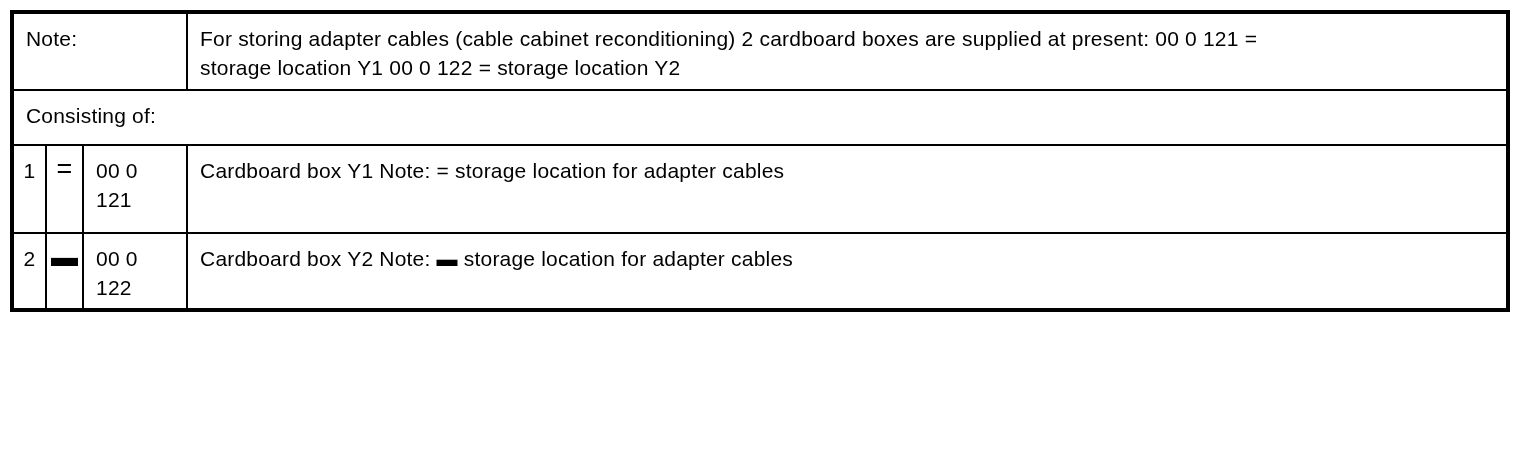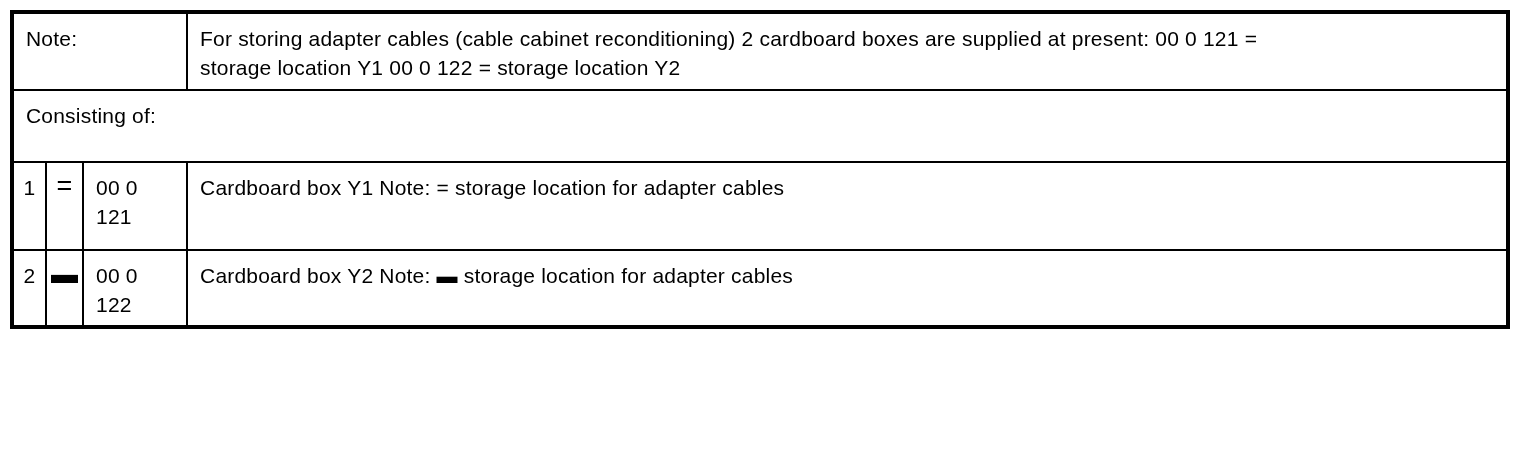--- a/index.html
+++ b/index.html
@@ -31,21 +31,21 @@
     overflow: hidden;
   }
   col.c-pos  { width: 34px; }
   col.c-sym  { width: 37px; }
   col.c-part { width: 104px; }
   col.c-desc { width: auto; }
 
   tr.r-note    { height: 78px; }
   tr.r-si      { height: 53px; }
   tr.r-order   { height: 85px; }
-  tr.r-consist { height: 72px; }
+  tr.r-consist { height: 55px; }
   tr.r-item1   { height: 88px; }
   tr.r-item2   { height: 77px; }
 
   td.cell-pos {
     text-align: center;
     padding-left: 2px;
     padding-right: 2px;
   }
   td.cell-sym {
     text-align: center;

